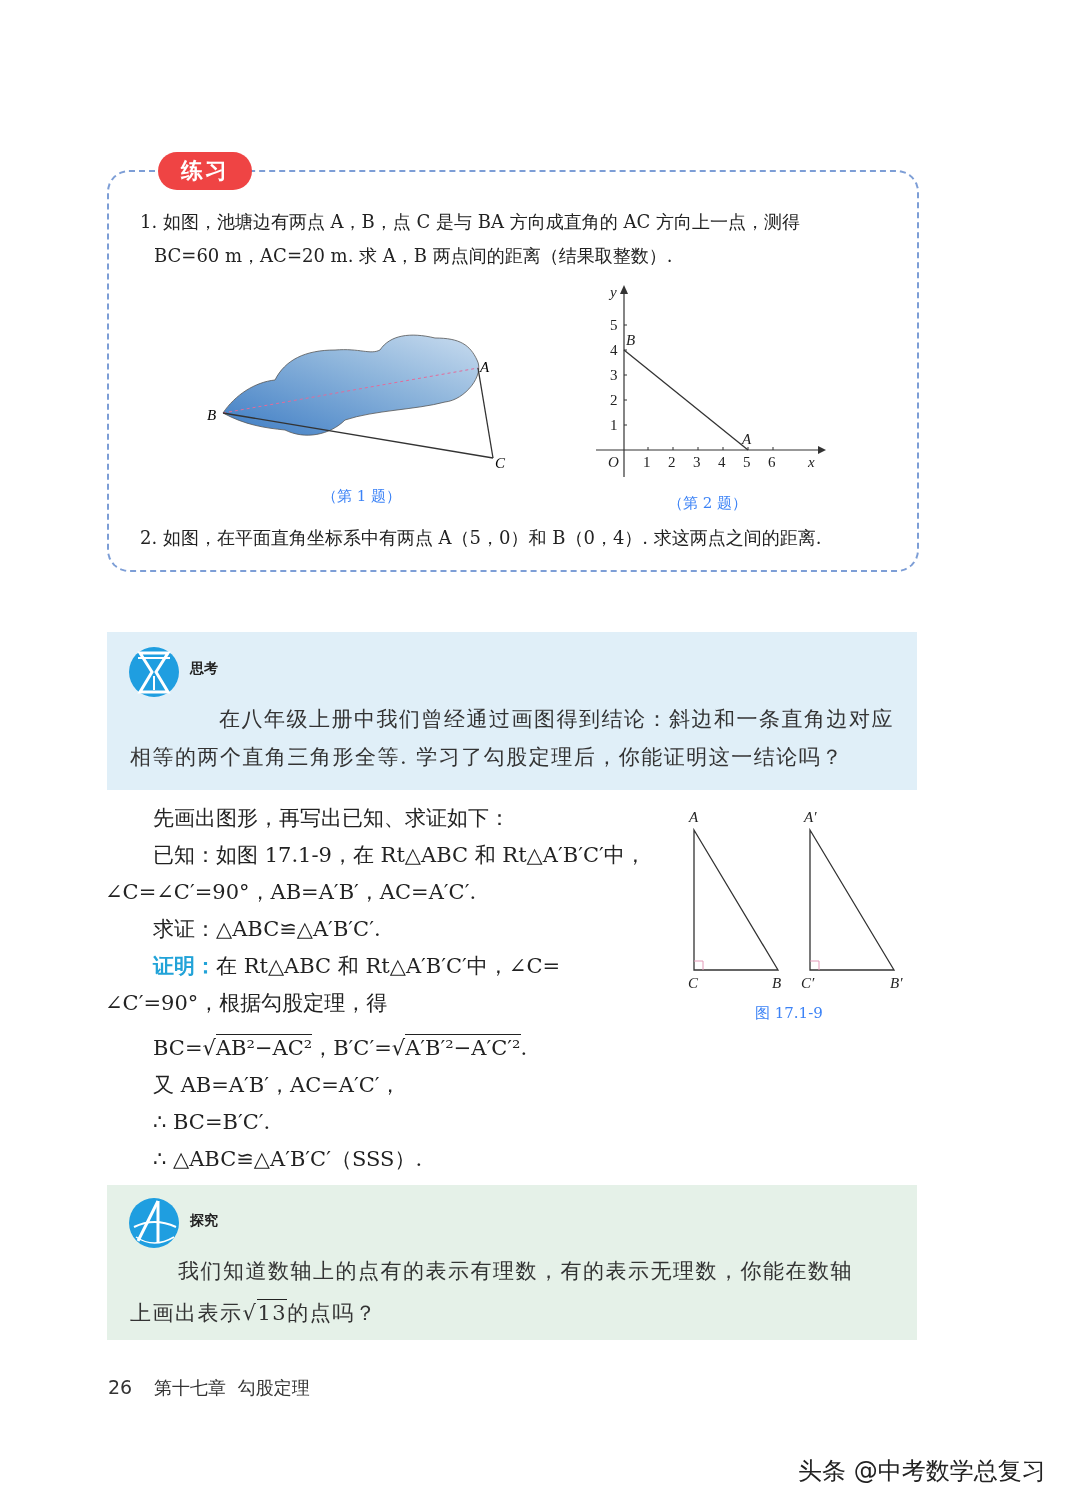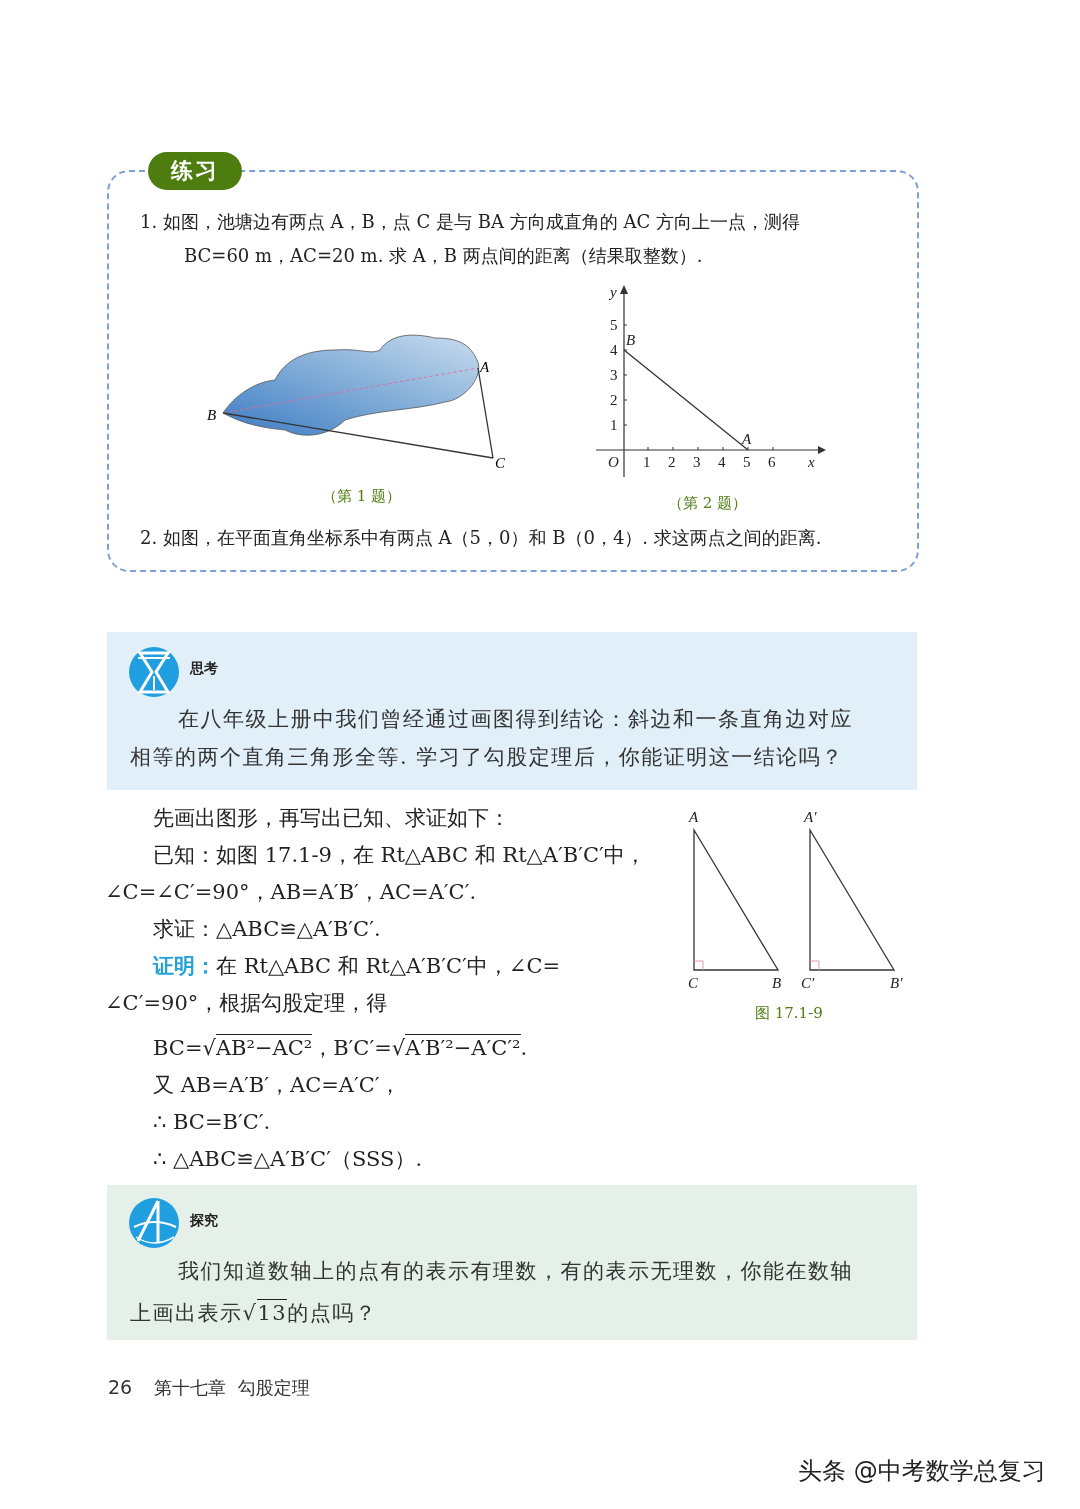--- a/index.html
+++ b/index.html
@@ -4,46 +4,46 @@
 <style>
   html, body { margin:0; padding:0; }
   body { width:1080px; height:1509px; background:#ffffff; position:relative; overflow:hidden;
          font-family:"DejaVu Serif","Liberation Serif",serif; color:#222; }
   .abs { position:absolute; }
   .sans { font-family:"DejaVu Sans","Liberation Sans",sans-serif; }
 
   
   .ex-box { left:107px; top:170px; width:812px; height:402px; border:2px dashed #7d9ed6;
             border-radius:22px; box-sizing:border-box; }
-  .ex-pill { left:148px; top:152px; width:94px; height:38px; background:#4d7c0f; border-radius:19px;
+  .ex-pill { left:158px; top:152px; width:94px; height:38px; background:#ef4444; border-radius:19px;
              color:#fff; font-weight:bold; font-size:22px; text-align:center; line-height:38px;
              font-family:"DejaVu Sans",sans-serif; letter-spacing:2px; }
   .ex-text { font-size:18px; line-height:34px; color:#222; }
 
   
   .think { left:107px; top:632px; width:810px; height:158px; background:#e0eff8; }
   .explore { left:107px; top:1185px; width:810px; height:155px; background:#e5f1e8; }
   .box-title { font-family:"DejaVu Sans",sans-serif; font-weight:bold; font-size:14px; color:#222; }
   .box-text { font-size:21px; line-height:38px; letter-spacing:1.5px; color:#333; }
 
   .proof { font-size:21px; line-height:37px; color:#222; }
   .blue { color:#22a3d8; font-weight:bold; font-family:"DejaVu Sans",sans-serif;margin-top:48px; }
-  .cap { font-size:15px; color:#4d7c0f; }
+  .cap { font-size:15px; color:#3b82f6; }
   .footer { font-size:18px; color:#333; }
   .watermark { font-size:24px; color:#222; font-family:"DejaVu Sans",sans-serif; text-shadow:1px 1px 0 #fff, -1px -1px 0 #fff; }
   .sqrt { border-top:1.5px solid #222; padding-top:1px; }
 </style>
 </head>
 <body>
 
 <div class="abs ex-box"></div>
 <div class="abs ex-pill">练习</div>
 
 <div class="abs ex-text" style="left:140px; top:205px; width:770px;">1. 如图，池塘边有两点 A，B，点 C 是与 BA 方向成直角的 AC 方向上一点，测得</div>
-<div class="abs ex-text" style="left:184px; top:239px; width:740px;">BC=60 m，AC=20 m. 求 A，B 两点间的距离（结果取整数）.</div>
+<div class="abs ex-text" style="left:154px; top:239px; width:740px;">BC=60 m，AC=20 m. 求 A，B 两点间的距离（结果取整数）.</div>
 
 <svg class="abs" style="left:195px; top:320px;" width="330" height="160">
   <defs>
     <linearGradient id="pondg" x1="0" y1="1" x2="1" y2="0">
       <stop offset="0" stop-color="#3d7cc4"></stop>
       <stop offset="0.6" stop-color="#8fb6dc"></stop>
       <stop offset="1" stop-color="#c9dcef"></stop>
     </linearGradient>
   </defs>
   <path d="M28 93 C40 75,60 62,80 60 C90 40,110 30,140 30 C165 28,175 35,185 30 C195 15,215 12,240 18 C265 18,275 25,282 40 C290 55,270 80,250 82 C220 90,180 90,150 100 C135 115,110 120,90 110 C70 108,50 105,28 93 Z" fill="url(#pondg)" stroke="#555" stroke-width="0.8"></path>
@@ -101,21 +101,21 @@
 <div class="abs ex-text" style="left:140px; top:521px; width:770px;">2. 如图，在平面直角坐标系中有两点 A（5，0）和 B（0，4）. 求这两点之间的距离.</div>
 
 <div class="abs think"></div>
 <svg class="abs" style="left:128px; top:646px;" width="52" height="52">
   <circle cx="26" cy="26" r="25" fill="#1f9ee0"></circle>
   <path d="M12 7 L40 7 L28 26 L40 46 L12 46 L24 26 Z" fill="none" stroke="#fff" stroke-width="3"></path>
   <line x1="10" y1="12" x2="42" y2="12" stroke="#fff" stroke-width="2"></line>
   <line x1="26" y1="30" x2="26" y2="44" stroke="#fff" stroke-width="2"></line>
 </svg>
 <div class="abs box-title" style="left:190px; top:660px;">思考</div>
-<div class="abs box-text" style="left:178px; top:700px; width:730px;">在八年级上册中我们曾经通过画图得到结论：斜边和一条直角边对应</div>
+<div class="abs box-text" style="left:164px; top:700px; width:730px;text-align:right;">在八年级上册中我们曾经通过画图得到结论：斜边和一条直角边对应</div>
 <div class="abs box-text" style="left:130px; top:738px; width:780px;">相等的两个直角三角形全等. 学习了勾股定理后，你能证明这一结论吗？</div>
 
 <div class="abs proof" style="left:153px; top:800px;">先画出图形，再写出已知、求证如下：</div>
 <div class="abs proof" style="left:153px; top:837px;">
   <span>已知：</span><span>如图 17.1-9，在 Rt△ABC 和 Rt△A′B′C′中，</span>
 </div>
 <div class="abs proof" style="left:105px; top:874px;">∠C=∠C′=90°，AB=A′B′，AC=A′C′.</div>
 <div class="abs proof" style="left:153px; top:911px;">
   <span>求证：</span><span>△ABC≌△A′B′C′.</span>
 </div>

